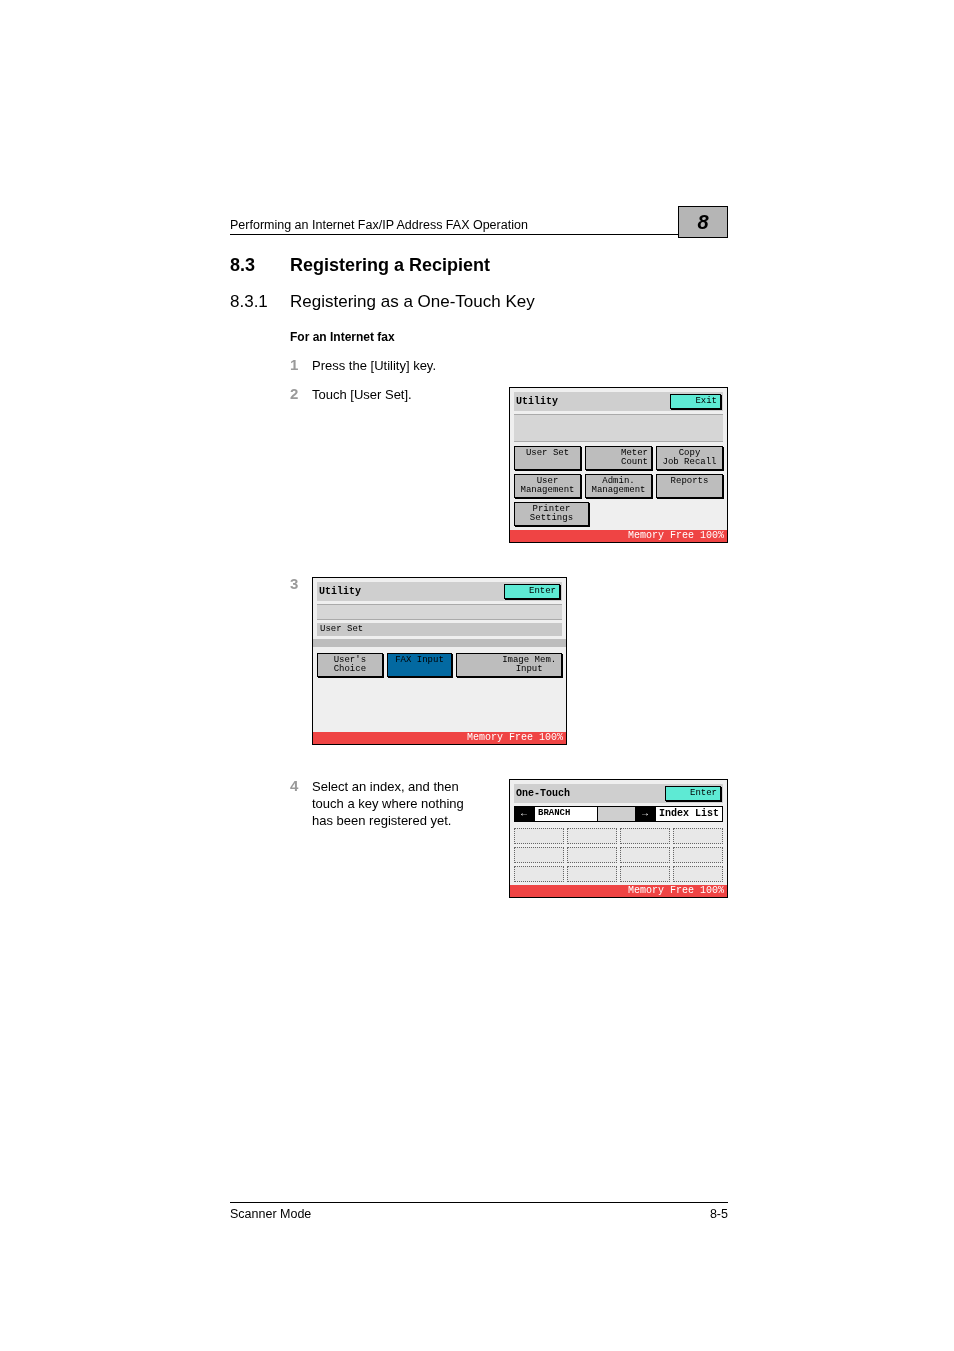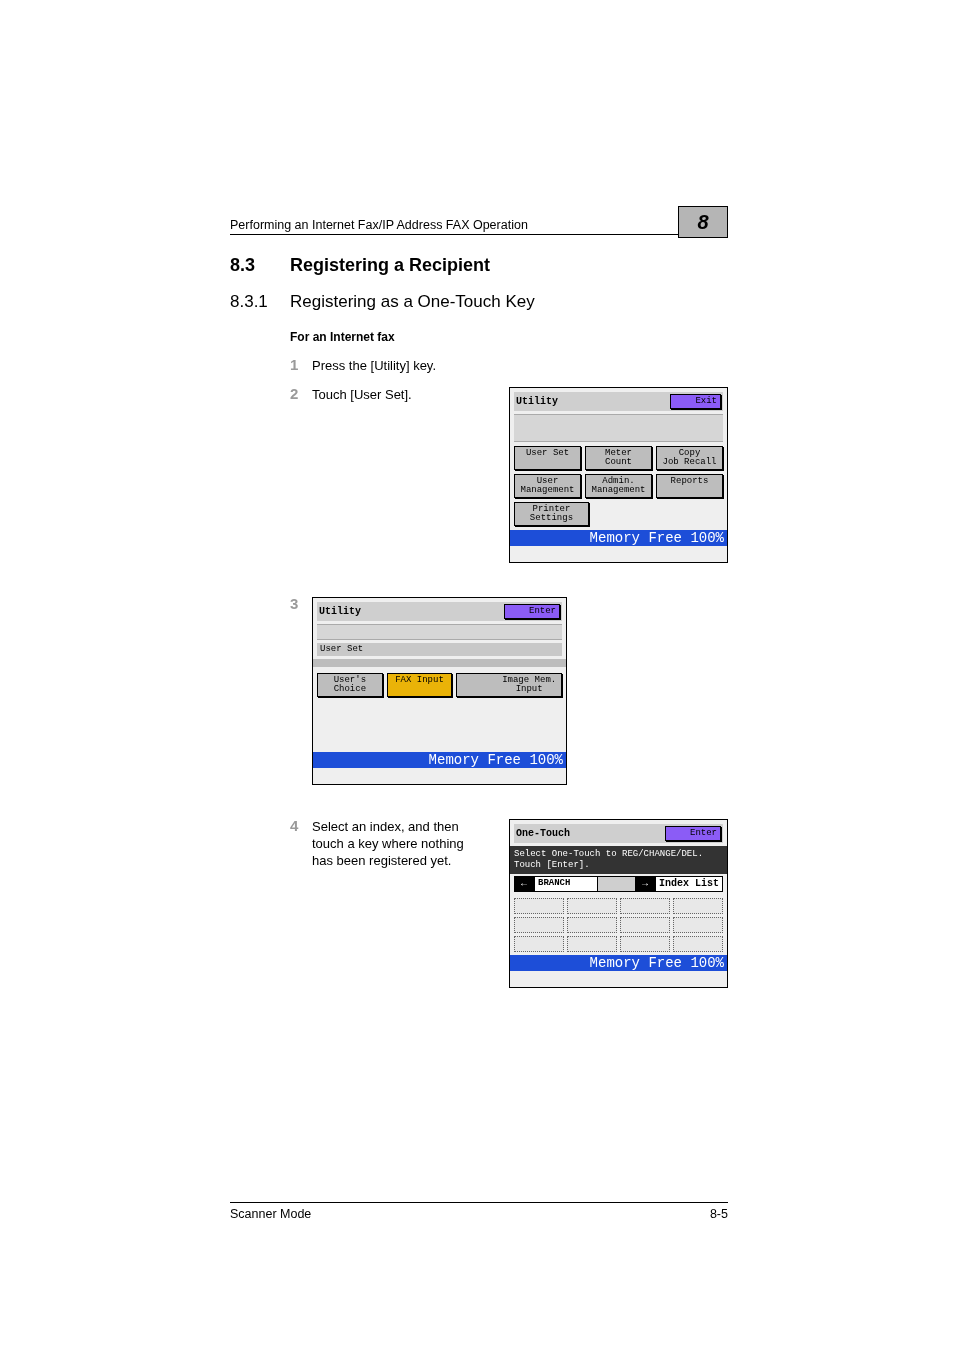--- a/index.html
+++ b/index.html
@@ -131,37 +131,37 @@
   .lcd .bar {
     display:flex; justify-content: space-between; align-items:center;
     background: #cfcfcf;
     padding: 2px 2px;
     margin-bottom: 3px;
   }
   .lcd .bar .t { font-weight: bold; }
   .lcd .btn, .lcd .btn-dark, .lcd .btn-plain {
     border: 1px solid #000;
     padding: 2px 3px;
-    background: #eab308;
+    background: #0369a1;
     display: inline-block;
     font-size: 9px;
     line-height: 1;
     text-align:center;
     box-shadow: 1px 1px 0 #000;
   }
   .lcd .btn-dark { background: #bdbdbd; }
-  .lcd .btn-plain { background:#8b5cf6;padding-left:24px; }
+  .lcd .btn-plain { background:#5eead4;padding-left:24px; }
   .lcd .blank { background:#d6d6d6; min-height:26px; margin:2px 0; border-top:1px solid #aaa; border-bottom:1px solid #aaa; }
   .lcd .row { display:flex; gap:4px; margin: 4px 0; }
   .lcd .row > * { flex:1; }
   .lcd .footer {
-    background:#1d4ed8; color:#fff;
-    margin: 3px -4px 16px -4px;
+    background:#ef4444; color:#fff;
+    margin: 3px -4px 0 -4px;
     padding: 1px 3px;
-    font-size: 14px;
+    font-size: 10px;
     text-align: right;
   }
   .lcd .label-row { background:#c8c8c8; padding:2px 3px; margin:3px 0; font-size:9px; }
   .lcd .msg { background:#333; color:#fff; padding:3px 4px; font-size:9px; line-height:1.2; margin:0 -4px; }
   .lcd .tabbar { display:flex; align-items:stretch; gap:0; margin-top:2px; }
   .lcd .tabbar .arrow { width:18px; background:#000; color:#fff; border:1px solid #000; display:flex;align-items:center;justify-content:center; font-size:10px;}
   .lcd .tabbar .tab { flex:0 0 56px;  border:1px solid #000; background:#fff; padding:2px 3px; font-size:9px; font-weight:bold; }
   .lcd .tabbar .spacer { flex:1; border-top:1px solid #000; border-bottom:1px solid #000; background:#cfcfcf; }
   .lcd .tabbar .idx { border:1px solid #000; background:#fff; padding:2px 3px; font-size:10px; font-weight:bold;}
   .lcd .grid { display:grid; grid-template-columns: repeat(4,1fr); gap:3px; margin:6px 0 2px 0; }
@@ -215,21 +215,21 @@
             <span>Touch [User Set].</span>
           </div>
           <div class="lcd">
             <div class="bar">
               <span class="t">Utility</span>
               <span class="btn-plain">Exit</span>
             </div>
             <div class="blank"></div>
             <div class="row">
               <span class="btn-dark">User Set</span>
-              <span class="btn-dark" style="white-space:pre;">Meter
+              <span class="btn-dark" style="white-space:pre;text-align:right;">Meter
 Count</span>
               <span class="btn-dark" style="white-space:pre;">Copy
 Job Recall</span>
             </div>
             <div class="row">
               <span class="btn-dark" style="white-space:pre;">User
 Management</span>
               <span class="btn-dark" style="white-space:pre;">Admin.
 Management</span>
               <span class="btn-dark">Reports</span>
@@ -270,24 +270,20 @@
       <li style="margin-top:34px;">
         <div class="step-row">
           <div class="step-text">
             <span>Select an index, and then touch a key where nothing has been registered yet.</span>
           </div>
           <div class="lcd">
             <div class="bar">
               <span class="t">One-Touch</span>
               <span class="btn-plain">Enter</span>
             </div>
-            <div class="msg">
-              <div>Select One-Touch to REG/CHANGE/DEL.</div>
-              <div>Touch [Enter].</div>
-            </div>
             <div class="tabbar">
               <span class="arrow">←</span>
               <span class="tab">BRANCH</span>
               <span class="spacer"></span>
               <span class="arrow">→</span>
               <span class="idx">Index List</span>
             </div>
             <div class="grid">
               <div class="cell"></div>
               <div class="cell"></div>

